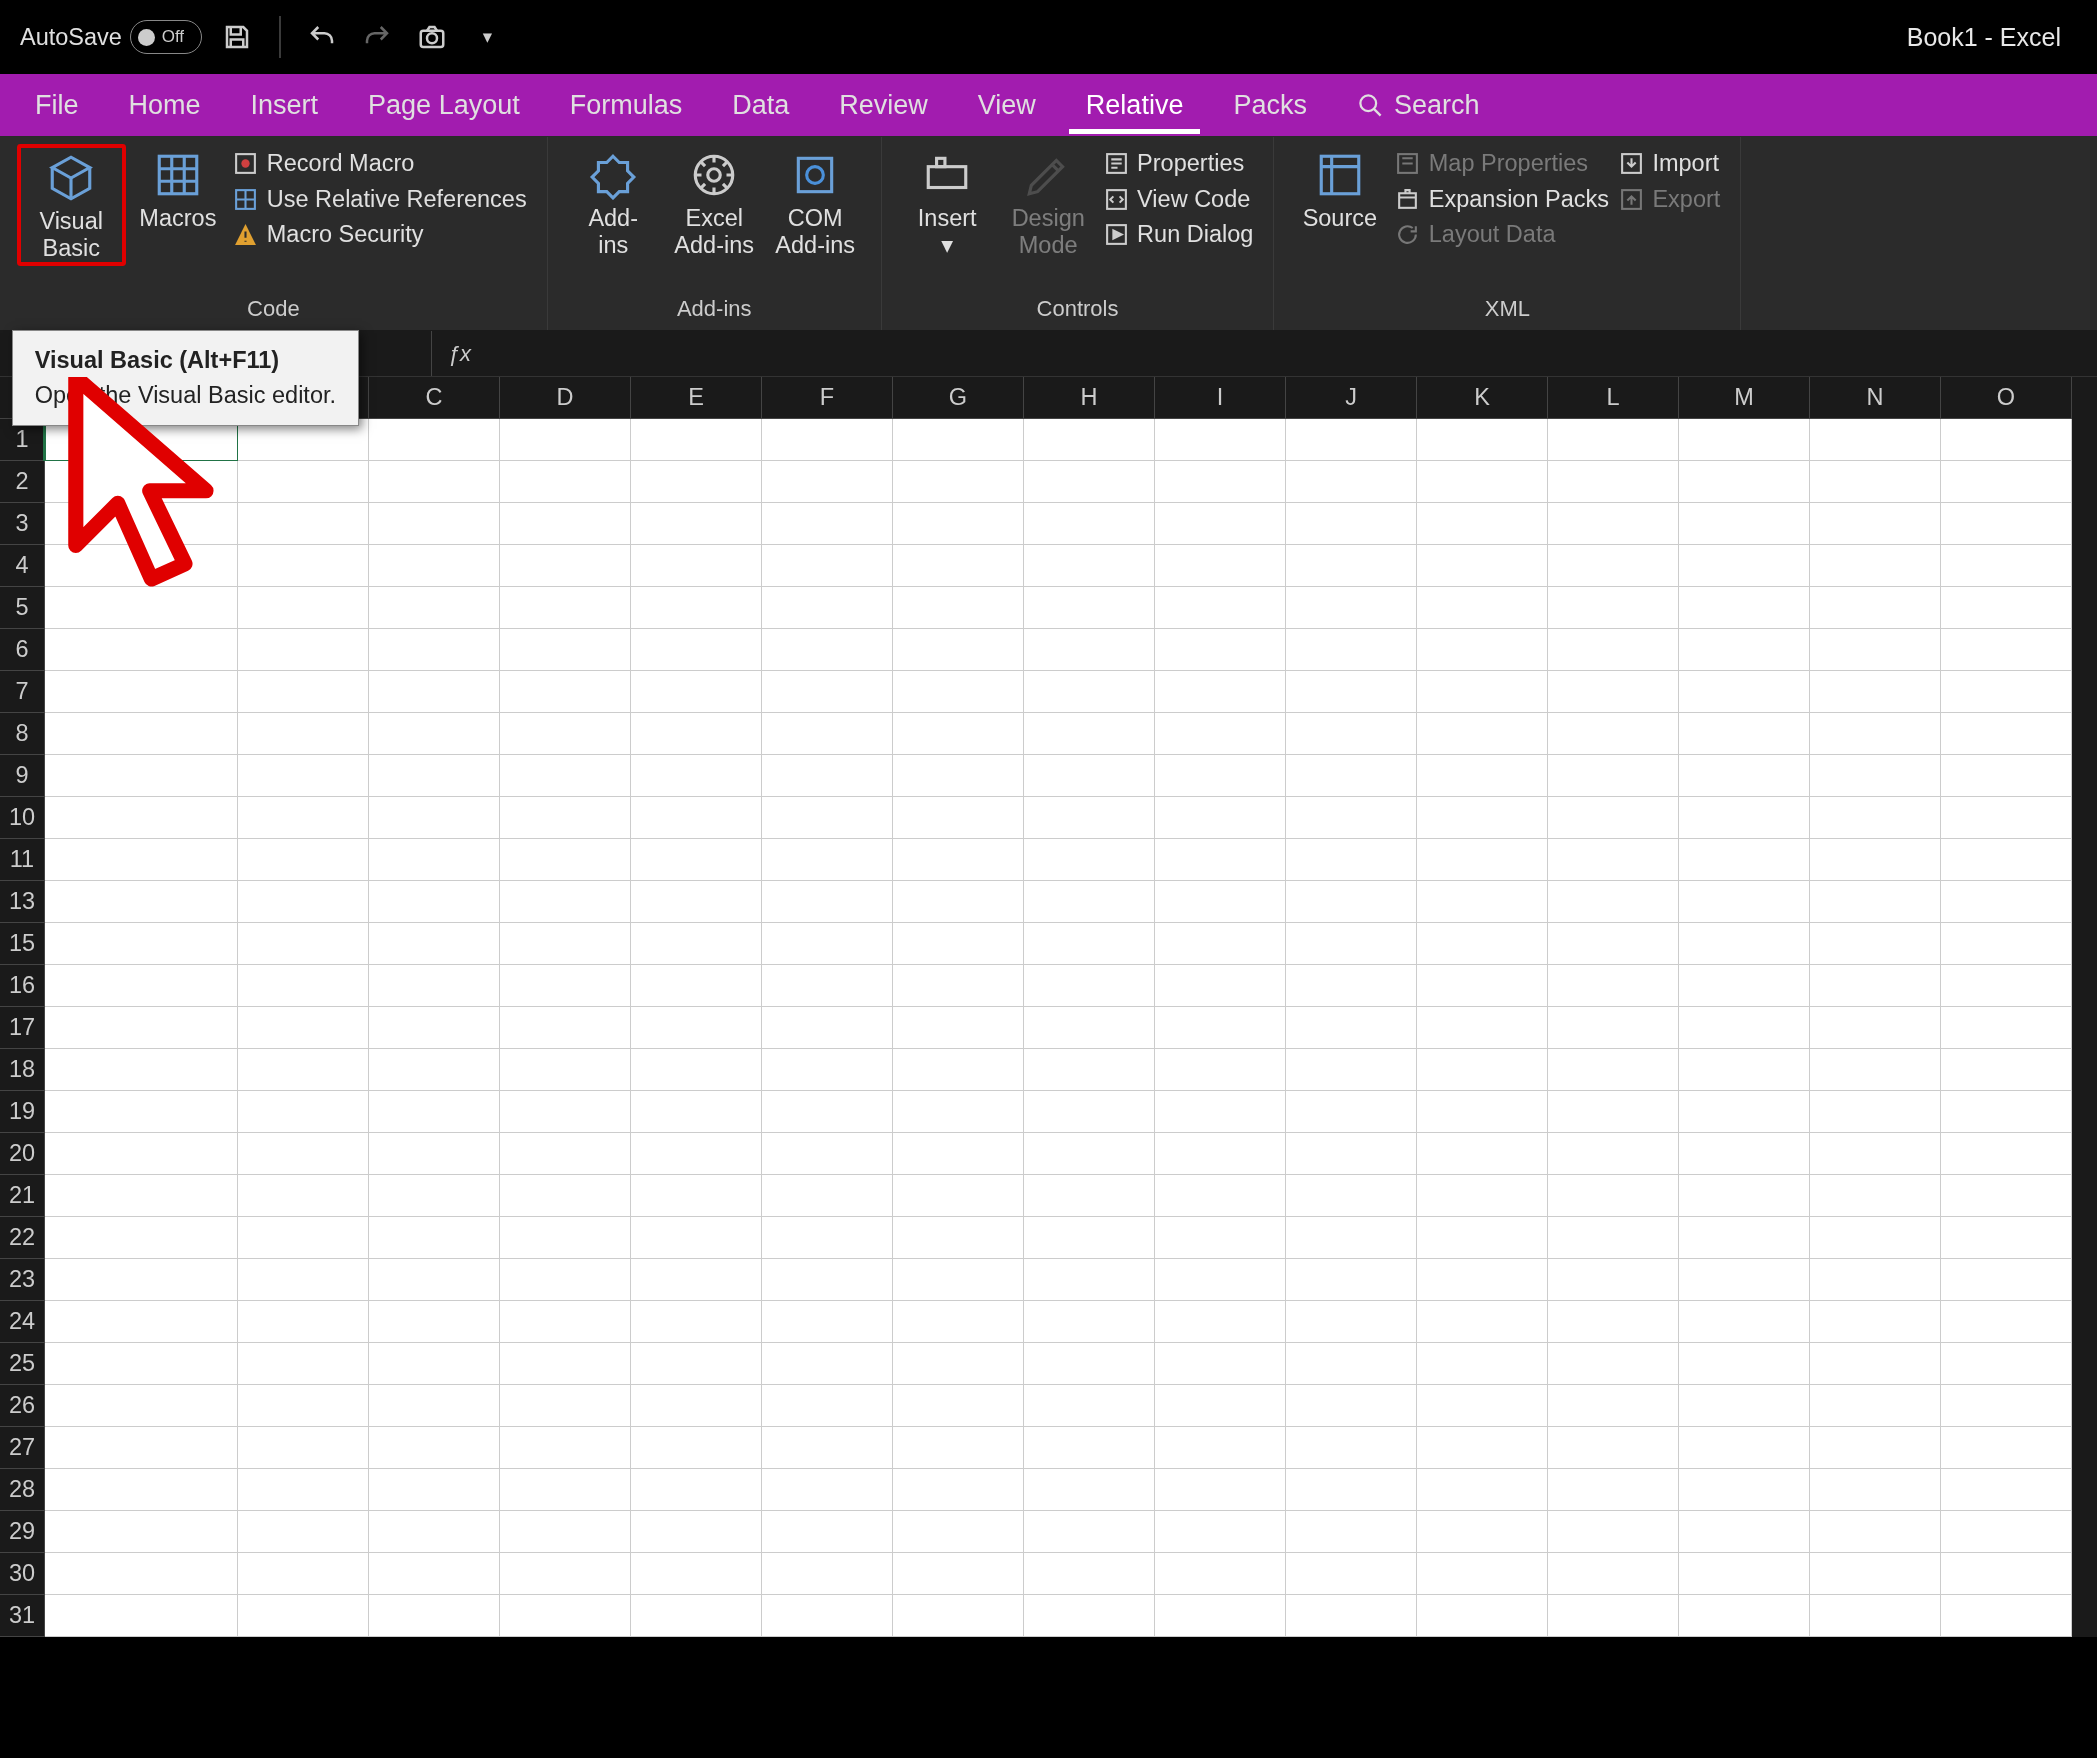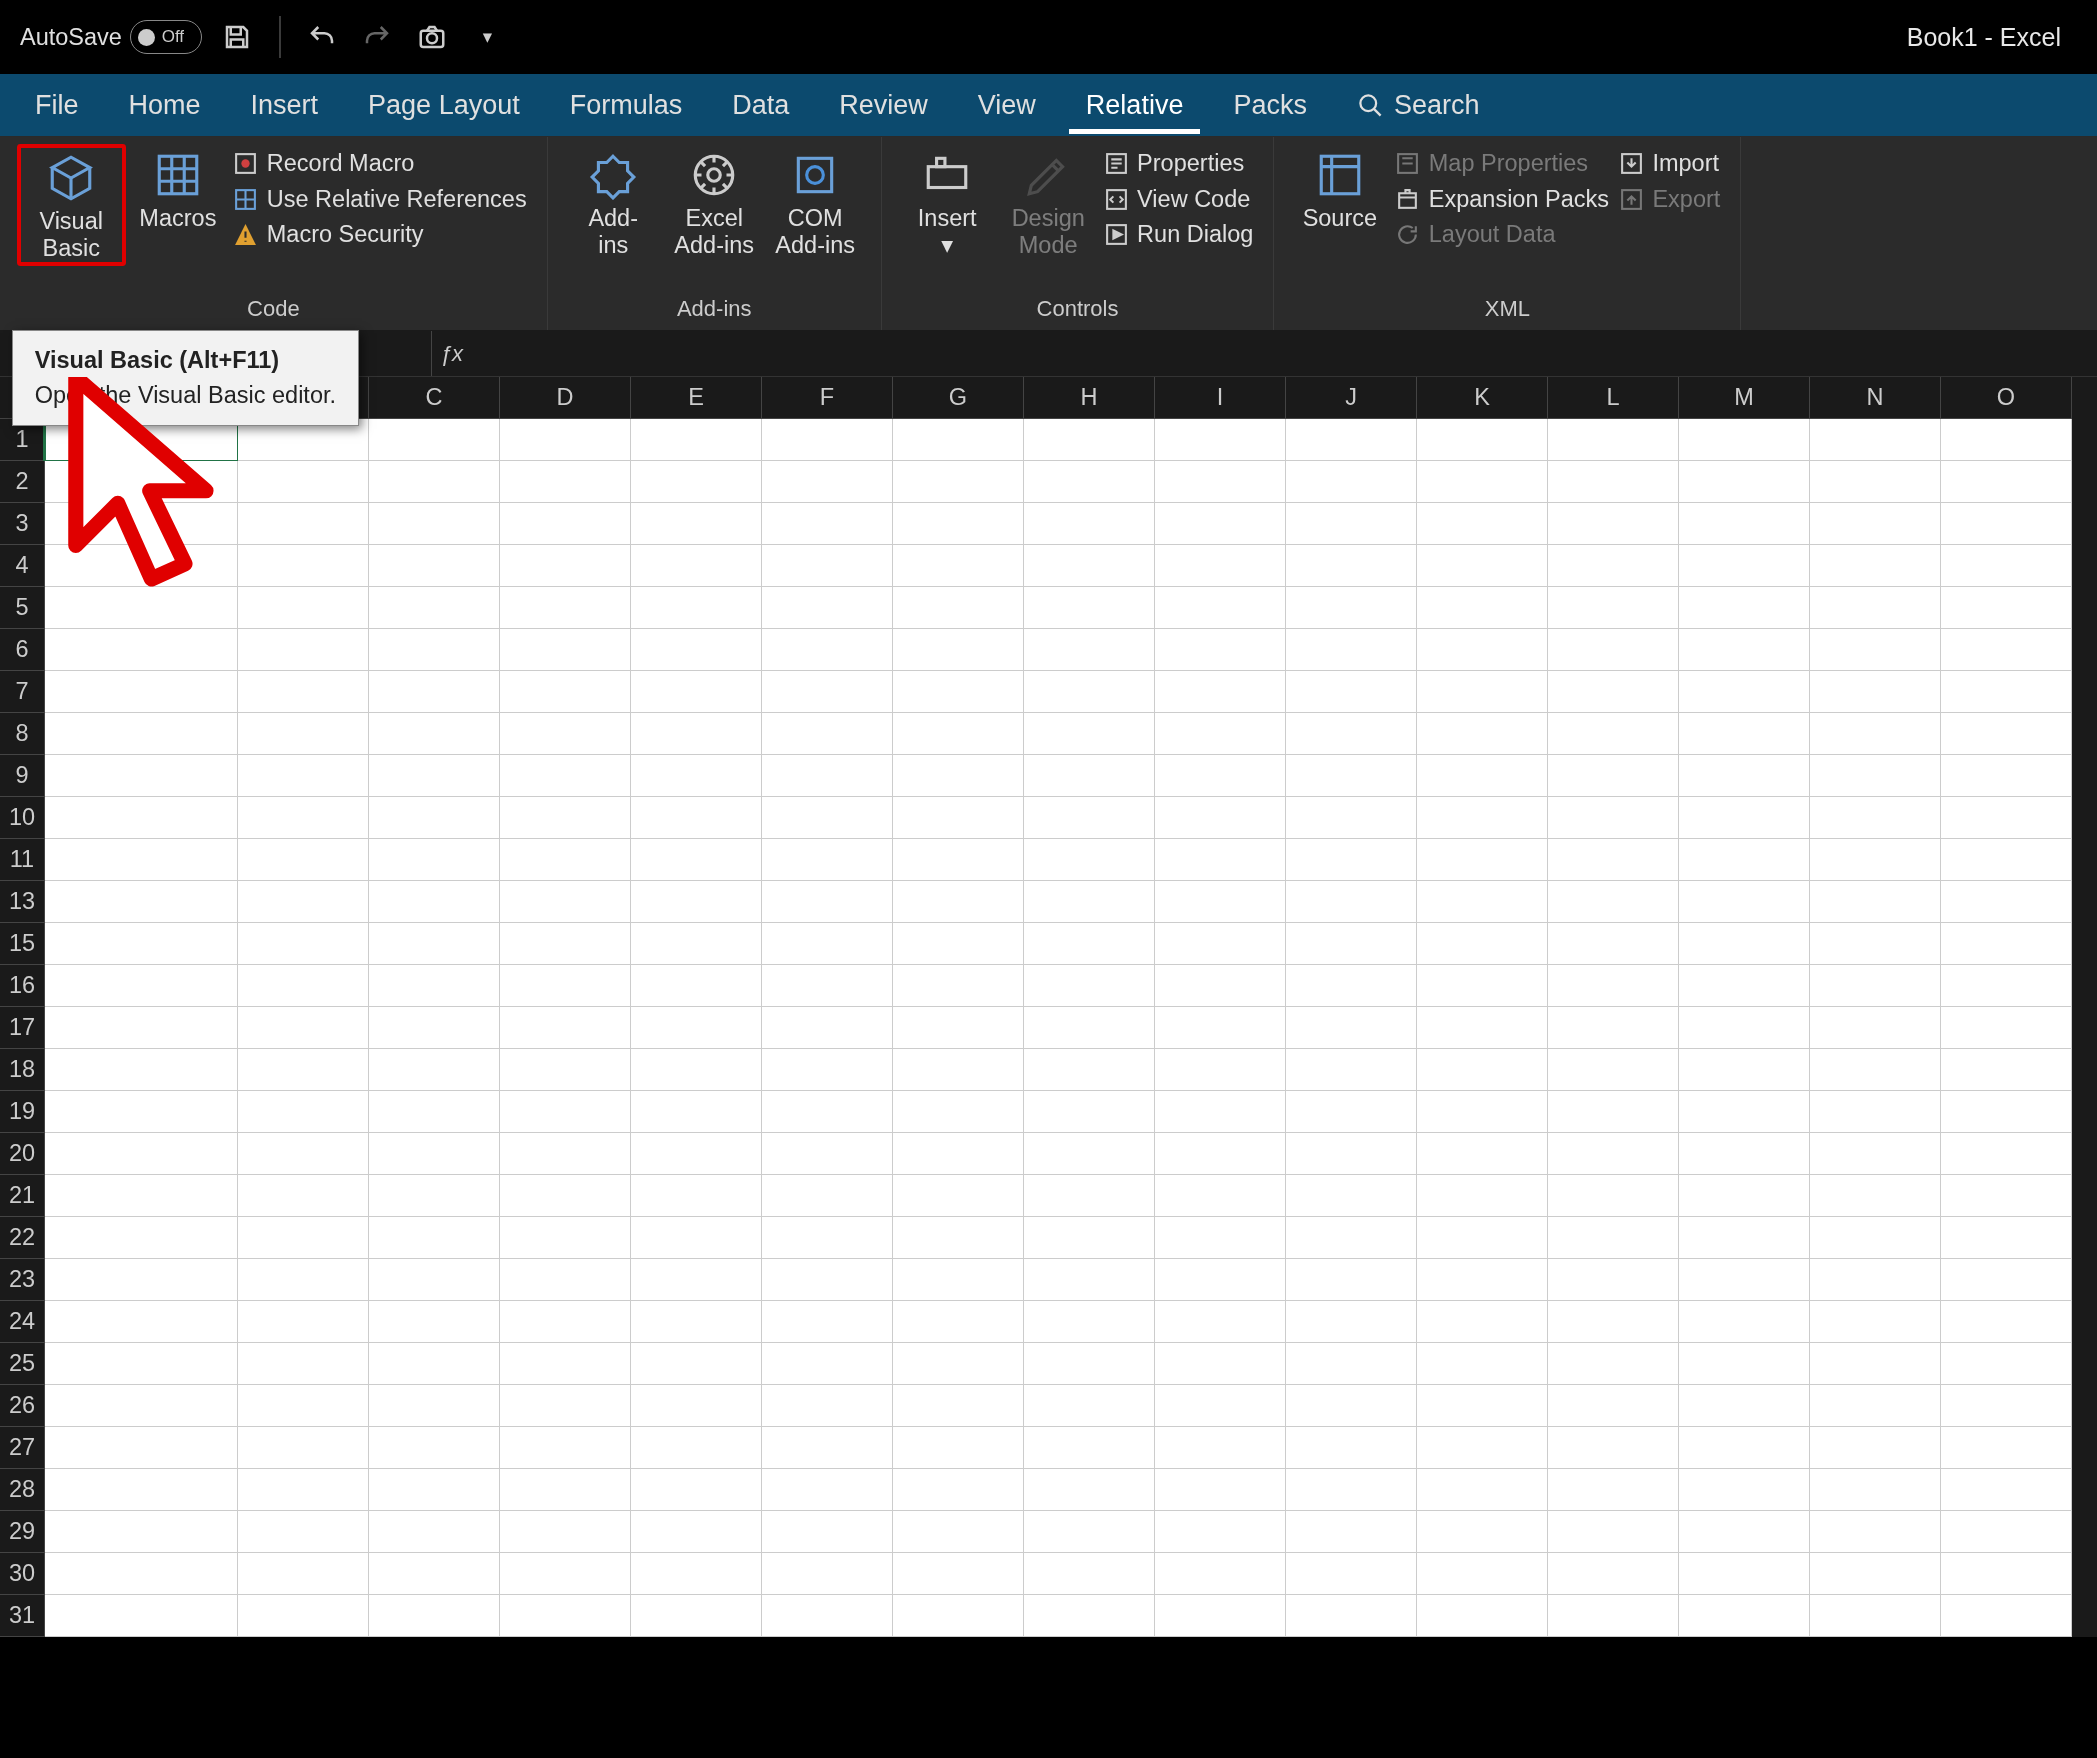--- a/index.html
+++ b/index.html
@@ -6,21 +6,21 @@
 .titlebar{height:74px;background:#000;display:flex;align-items:center;padding:0 20px;justify-content:space-between}
 .tb-left{display:flex;align-items:center;gap:15px}
 .autosave{display:flex;align-items:center;gap:8.4px;font-size:23.5px;color:#e0e0e0}
 .toggle{width:72px;height:34px;border:1.7px solid #888;border-radius:18.5px;display:flex;align-items:center;padding:0 6.7px;position:relative;box-sizing:border-box}
 .toggle-dot{width:17px;height:17px;background:#ccc;border-radius:50%}
 .toggle-off{font-size:17px;color:#ccc;margin-left:6.7px}
 .qat-btn{width:40px;height:40px;display:flex;align-items:center;justify-content:center;color:#ccc}
 .qat-btn svg{width:30px;height:30px;fill:none;stroke:#ccc;stroke-width:2}
 .sep{width:1.7px;height:42px;background:#3a3a3a;margin:0 6.7px}
 .title-right{font-size:25px;color:#e8e8e8;padding-right:17px}
-.tabs{height:62px;background:#0c4a6e;display:flex;align-items:center;padding:0 10px;border-bottom:1.7px solid #2a2a2a}
+.tabs{height:62px;background:#a21caf;display:flex;align-items:center;padding:0 10px;border-bottom:1.7px solid #2a2a2a}
 .tab{padding:11.7px 25px;font-size:27px;color:#e0e0e0;cursor:pointer;position:relative}
 .tab.active{color:#fff}
 .tab.active::after{content:"";position:absolute;left:8.4px;right:8.4px;bottom:-1.7px;height:5px;background:#fff}
 .search-box{display:flex;align-items:center;gap:10px;margin-left:25px;font-size:27px;color:#e0e0e0}
 .search-box svg{width:27px;height:27px;stroke:#e0e0e0;fill:none;stroke-width:2}
 .ribbon{height:193px;background:#2b2b2b;display:flex;border-bottom:1.7px solid #1a1a1a;position:relative}
 .group{display:flex;flex-direction:column;padding:5px 15px 0 15px;border-right:1.7px solid #3a3a3a}
 .group-body{flex:1;display:flex;align-items:flex-start}
 .group-label{text-align:center;font-size:22px;color:#ccc;padding:5px 0 8.4px}
 .big-btn{display:flex;flex-direction:column;align-items:center;justify-content:flex-start;width:101px;padding-top:8.4px;color:#e0e0e0;font-size:23.5px;text-align:center;gap:5px;cursor:pointer}
@@ -28,21 +28,21 @@
 .big-btn .lbl{line-height:1.15}
 .vb-highlight{border:4.2px solid #e00000;border-radius:3.4px;margin:1.7px;padding-top:5px}
 .small-list{display:flex;flex-direction:column;gap:8.4px;padding:8.4px 5px}
 .small-item{display:flex;align-items:center;gap:8.4px;font-size:23.5px;color:#e0e0e0;white-space:nowrap;cursor:pointer}
 .small-item.disabled{color:#7a7a7a}
 .small-item .micon{width:25px;height:25px;flex:0 0 25px}
 .tooltip{position:absolute;top:193px;left:11.7px;background:#f2f2f2;color:#222;border:0.8px solid #888;padding:11.7px 22px;font-size:23.5px;line-height:1.5;z-index:5;box-shadow:2.5px 2.5px 10px rgba(0,0,0,.5)}
 .tooltip .tt-title{font-weight:700}
 .formula-bar{height:45px;background:#1a1a1a;display:flex;align-items:center;border-bottom:1.7px solid #333;position:relative;z-index:1}
 .name-box{width:431px;height:100%;border-right:1.7px solid #444}
-.fx{width:39px;text-align:center;font-size:22px;color:#ccc;font-style:italic}
+.fx{width:39px;text-align:right;font-size:22px;color:#ccc;font-style:italic}
 .sheet{position:relative;background:#1a1a1a}
 .hdr-row{display:flex;height:42px}
 .corner{width:44px;background:#1a1a1a;border-right:0.8px solid #444;border-bottom:0.8px solid #444}
 .col-h{background:#1a1a1a;color:#ccc;font-size:23.5px;display:flex;align-items:center;justify-content:center;border-right:0.8px solid #444;border-bottom:0.8px solid #444;box-sizing:border-box}
 .grid-body{display:flex;flex-direction:column}
 .row{display:flex;height:42px}
 .row-h{width:44px;background:#1a1a1a;color:#ccc;font-size:23.5px;display:flex;align-items:center;justify-content:center;border-right:0.8px solid #444;border-bottom:0.8px solid #444}
 .cell{background:#fff;border-right:0.8px solid #ccc;border-bottom:0.8px solid #ccc;box-sizing:border-box}
 .cell.sel{outline:3.4px solid #217346;outline-offset:-1.7px}
 .cursor{position:absolute;z-index:20;pointer-events:none}

